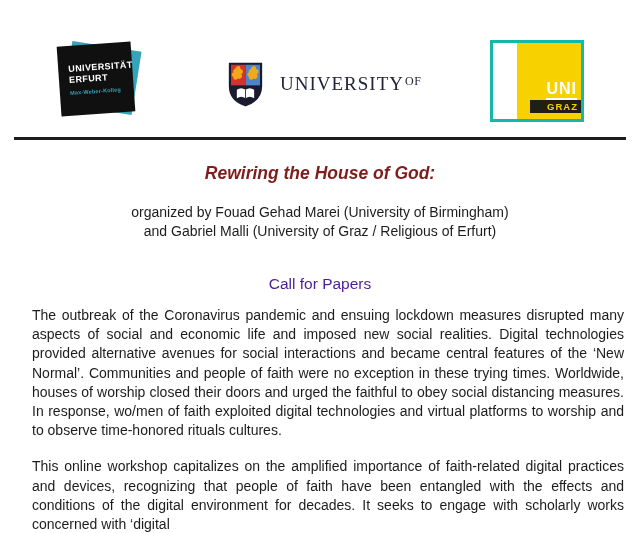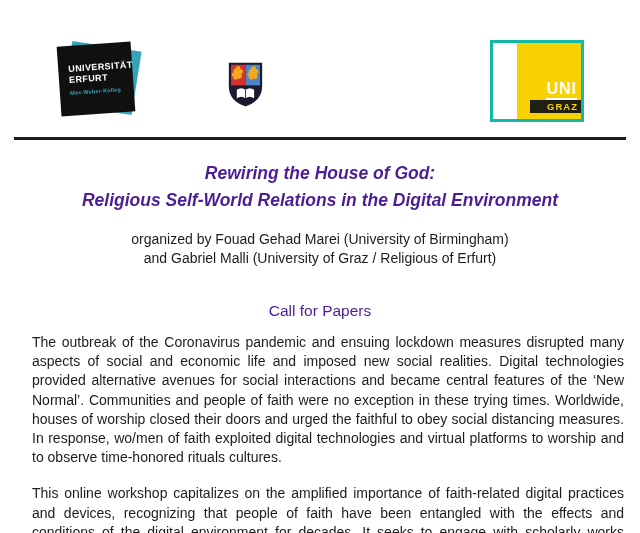--- a/index.html
+++ b/index.html
@@ -74,21 +74,21 @@
   .rule {
     border: none; border-top: 3px solid #1c1c1c;
     margin: 15px 14px 0 14px;
   }
 
   
   .content { padding: 0 16px; }
   .title {
     margin: 20px 0 0 0; text-align: center;
     font-size: 17.5px; line-height: 27px;
-    font-weight: bold; font-style: italic; color: #4c1d95;
+    font-weight: bold; font-style: italic; color: #7f1d1d;
   }
   .title span { display: block; }
   .workshop {
     margin-top: 17px; text-align: center; font-size: 14.5px; color: #1c1c1c;
   }
   .workshop sup { font-size: 9px; }
   .organizers {
     margin-top: 16px; text-align: center; font-size: 14px; line-height: 19px; color: #1c1c1c;
   }
   .cfp {
@@ -123,40 +123,40 @@
         <path d="M2 2 H38 V28 Q38 44 20 50 Q2 44 2 28 Z" fill="#1b1b30"></path>
         <path d="M2 2 H20 V27 H2 Z" fill="#d3322e"></path>
         <path d="M20 2 H38 V27 H20 Z" fill="#4a86c8"></path>
         <path d="M8 8 c2 -5 7 -4 6 0 c4 0 4 5 1 6 c3 3 -1 7 -4 5 c-2 3 -6 1 -5 -2 c-3 -1 -2 -5 0 -5 c-1 -2 1 -4 2 -4 z" fill="#f2a71c"></path>
         <path d="M26 8 c2 -5 7 -4 6 0 c4 0 4 5 1 6 c3 3 -1 7 -4 5 c-2 3 -6 1 -5 -2 c-3 -1 -2 -5 0 -5 c-1 -2 1 -4 2 -4 z" fill="#f2a71c"></path>
         <path d="M10 32 Q15 28.5 20 32 Q25 28.5 30 32 V42 Q25 38.5 20 42 Q15 38.5 10 42 Z" fill="#ffffff"></path>
         <path d="M20 32 V42" stroke="#1b1b30" stroke-width="1" fill="none"></path>
         <path d="M2 2 H38 V28 Q38 44 20 50 Q2 44 2 28 Z" fill="none" stroke="#1b1b30" stroke-width="2.5"></path>
       </svg>
       <div class="bham-text">
+        <div><span>UNIVERSITY</span><span class="bham-of">OF</span></div>
       </div>
     </div>
 
     <div class="graz">
       <div class="graz-yellow"></div>
       <div class="graz-uni">UNI</div>
       <div class="graz-bar">
         <span>GRAZ</span>
       </div>
     </div>
 
   </div>
 
   <hr class="rule">
 
   <div class="content">
 
     <h1 class="title">
       <span>Rewiring the House of God:</span>
-      <span>Religious Self-World Relations in the Digital Environment</span>
     </h1>
 
 
     <div class="organizers">
       <div>organized by Fouad Gehad Marei (University of Birmingham)</div>
       <div>and Gabriel Malli (University of Graz / Religious of Erfurt)</div>
     </div>
 
     <h2 class="cfp">Call for Papers</h2>
 

